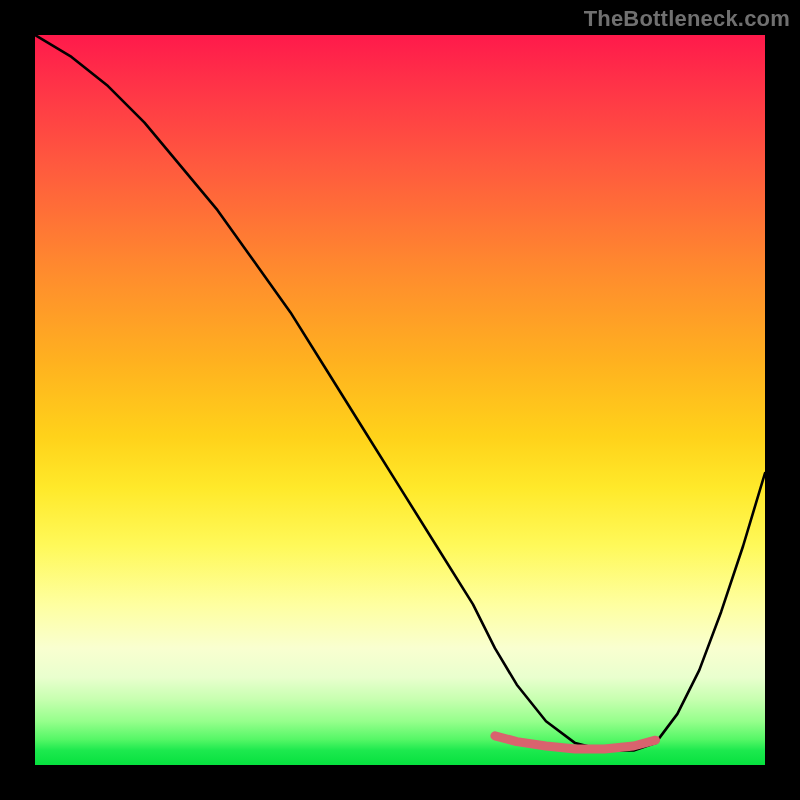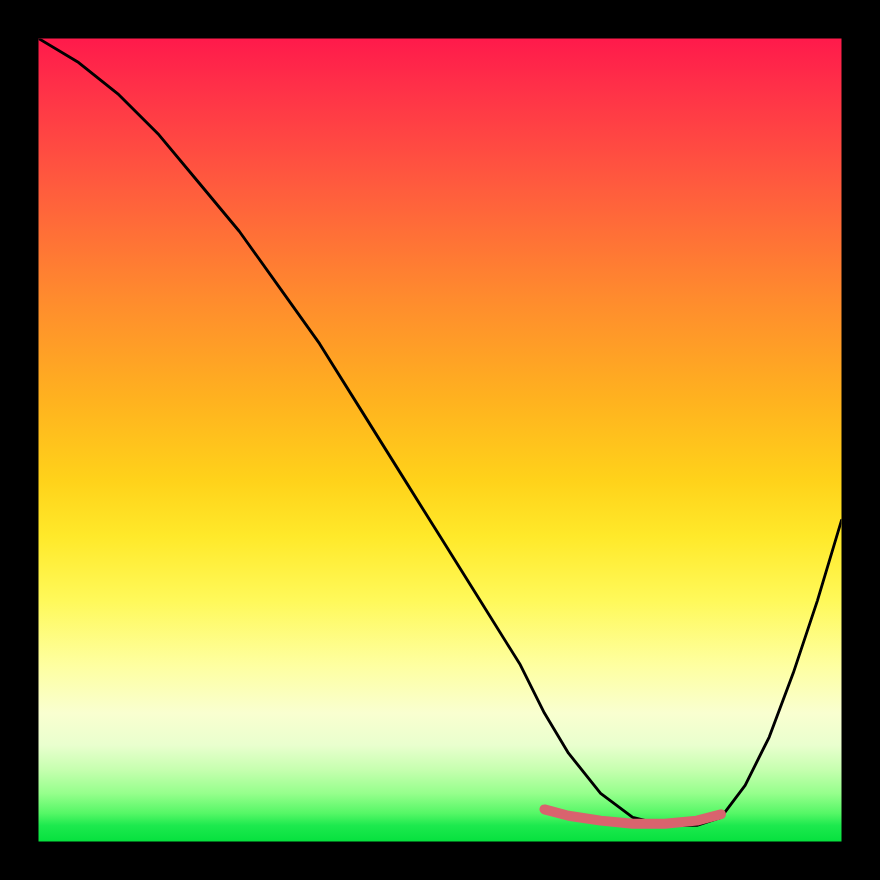--- a/index.html
+++ b/index.html
@@ -62,20 +62,21 @@
     inset: 0;
     width: 100%;
     height: 100%;
   }
 </style>
 </head>
 <body>
 
 <div class="frame">
 
+  <div class="watermark">TheBottleneck.com</div>
 
   <div class="plot-area">
     <div class="gradient-bg"></div>
 
     <svg class="curve" viewBox="0 0 730 730" preserveAspectRatio="none">
       <path d="M0.0 0.0 L36.5 21.9 L73.0 51.1 L109.5 87.6 L146.0 131.4 L182.5 175.2 L219.0 226.3 L255.5 277.4 L292.0 335.8 L328.5 394.2 L365.0 452.6 L401.5 511.0 L438.0 569.4 L459.9 613.2 L481.8 649.7 L511.0 686.2 L540.2 708.1 L569.4 715.4 L598.6 715.4 L620.5 708.1 L642.4 678.9 L664.3 635.1 L686.2 576.7 L708.1 511.0 L730.0 438.0" id="main-curve" fill="none" stroke="#000" stroke-width="2.6" stroke-linecap="round" stroke-linejoin="round"></path>
       <path d="M459.9 700.8 L481.8 706.6 L511.0 711.0 L540.2 713.9 L569.4 713.9 L598.6 711.0 L620.5 705.2" id="marker-curve" fill="none" stroke="#d9636e" stroke-width="9" stroke-linecap="round" stroke-linejoin="round"></path>
     </svg>
   </div>
 

